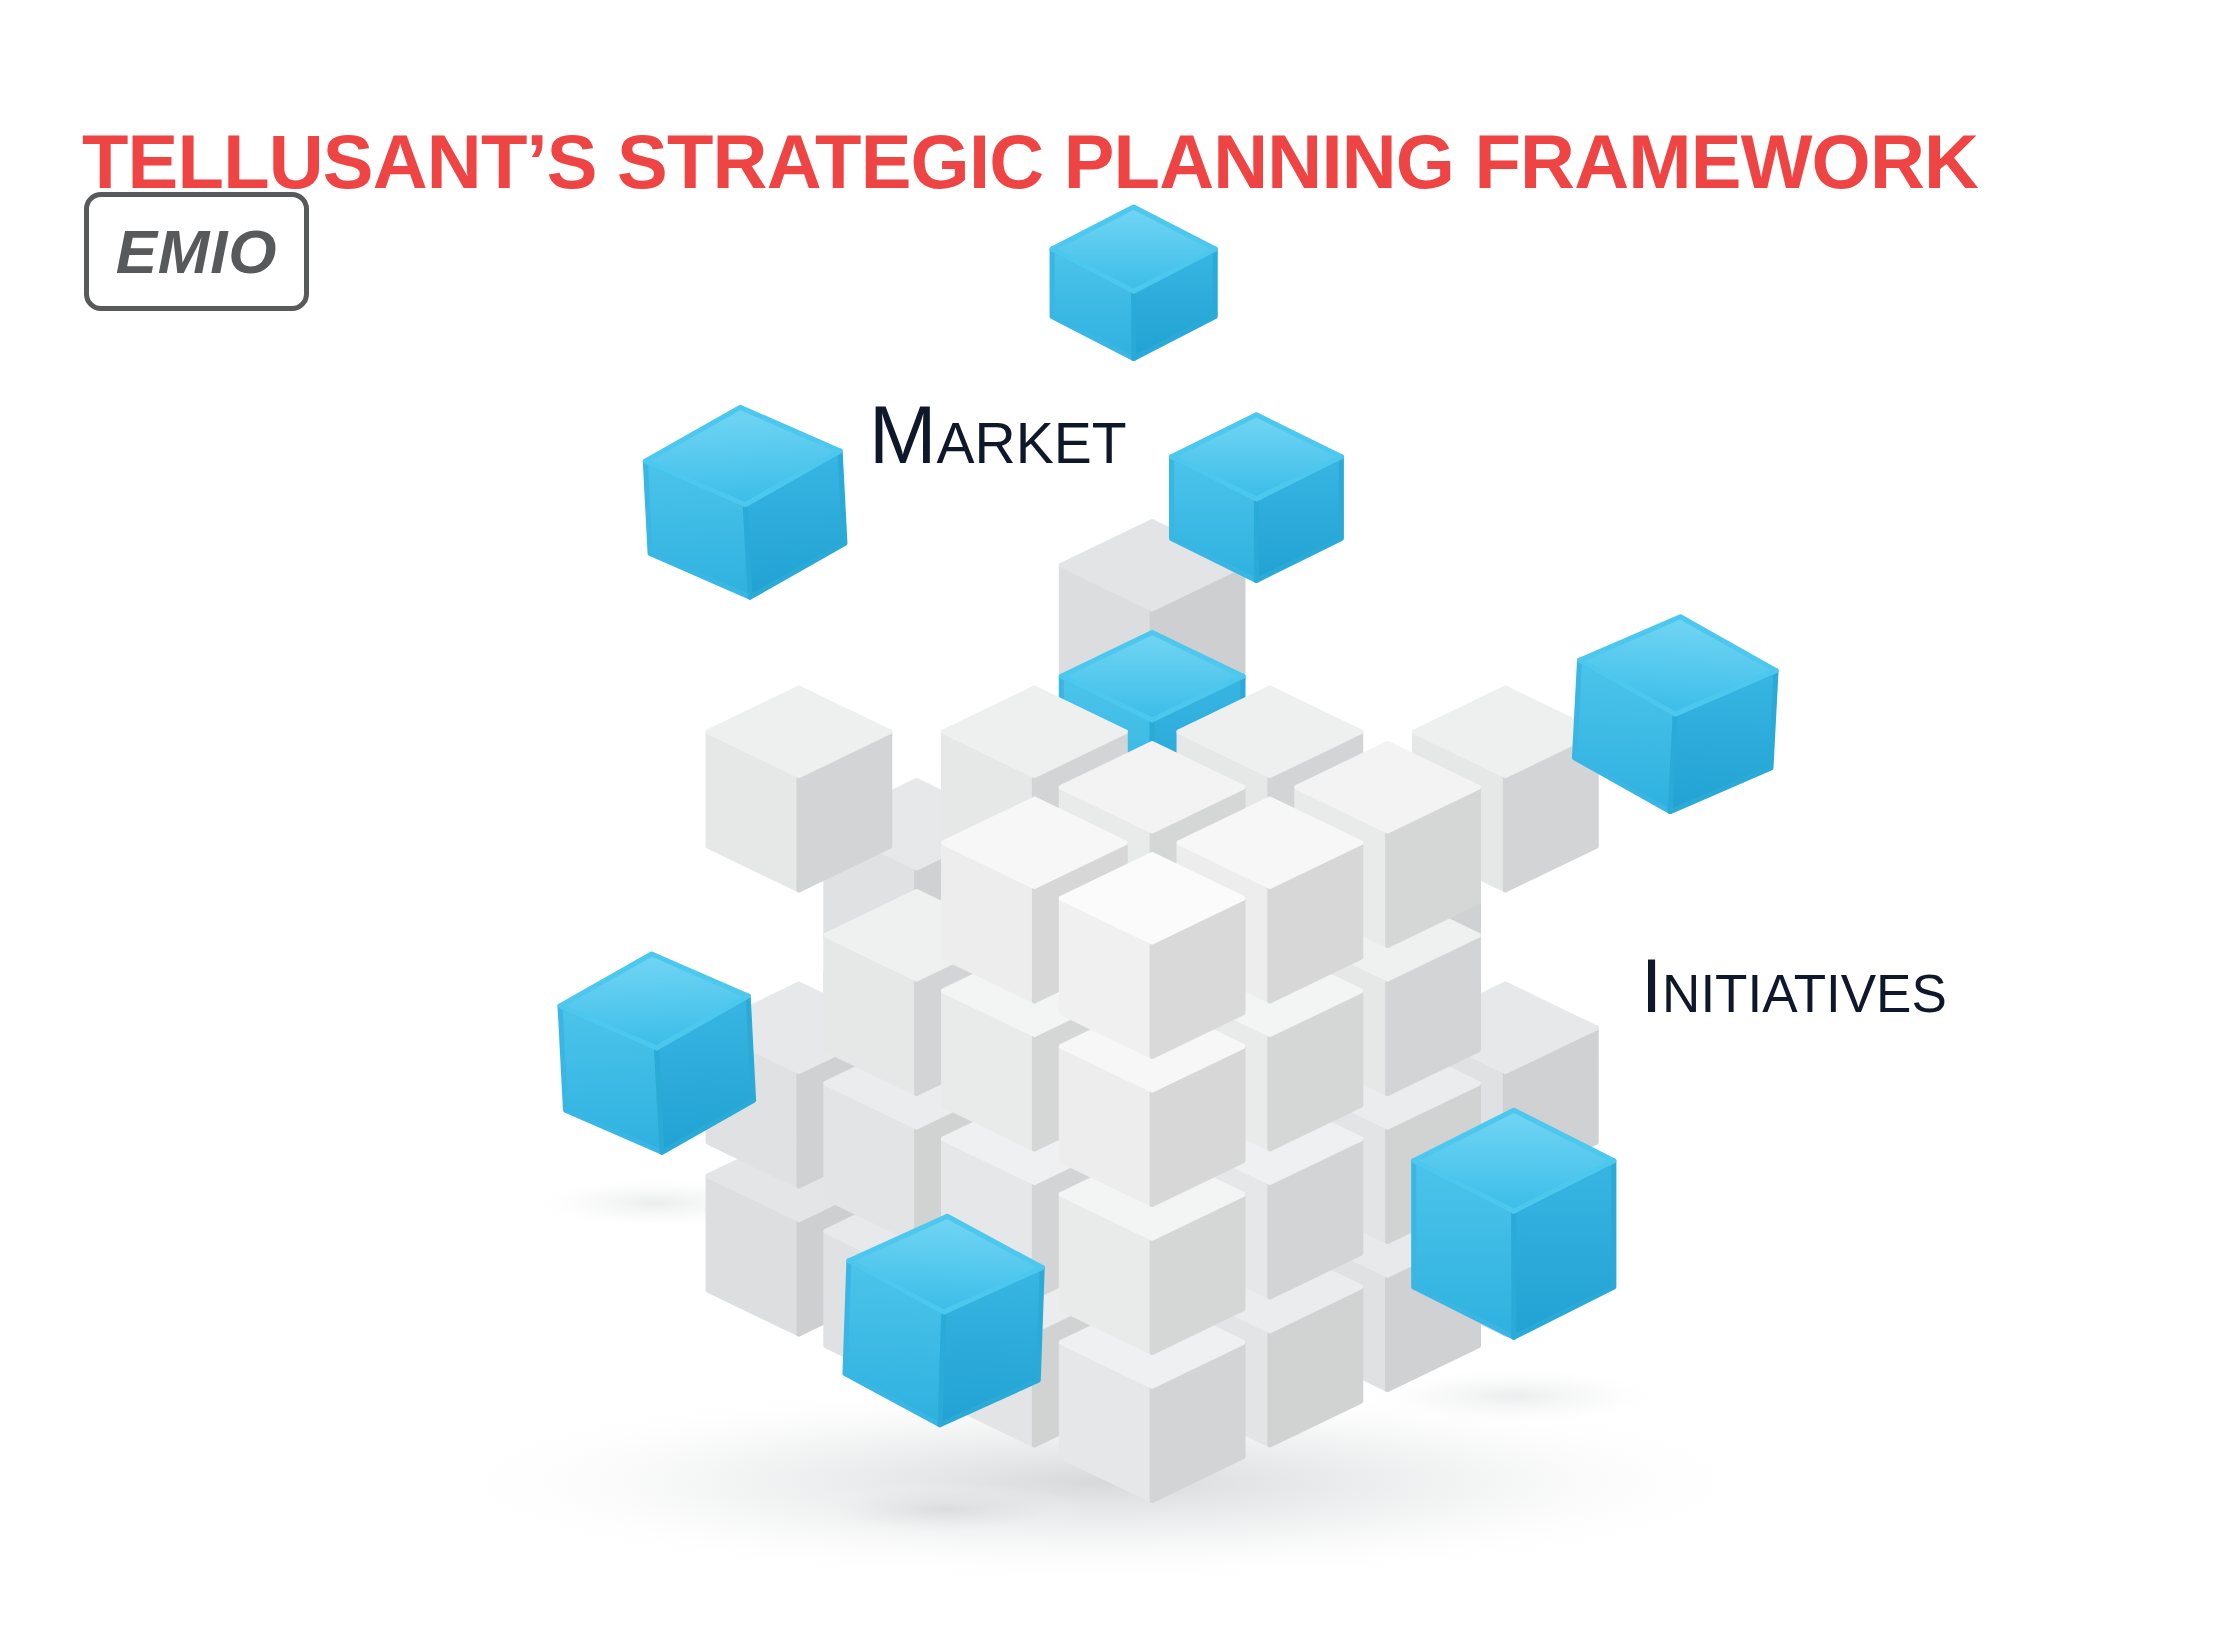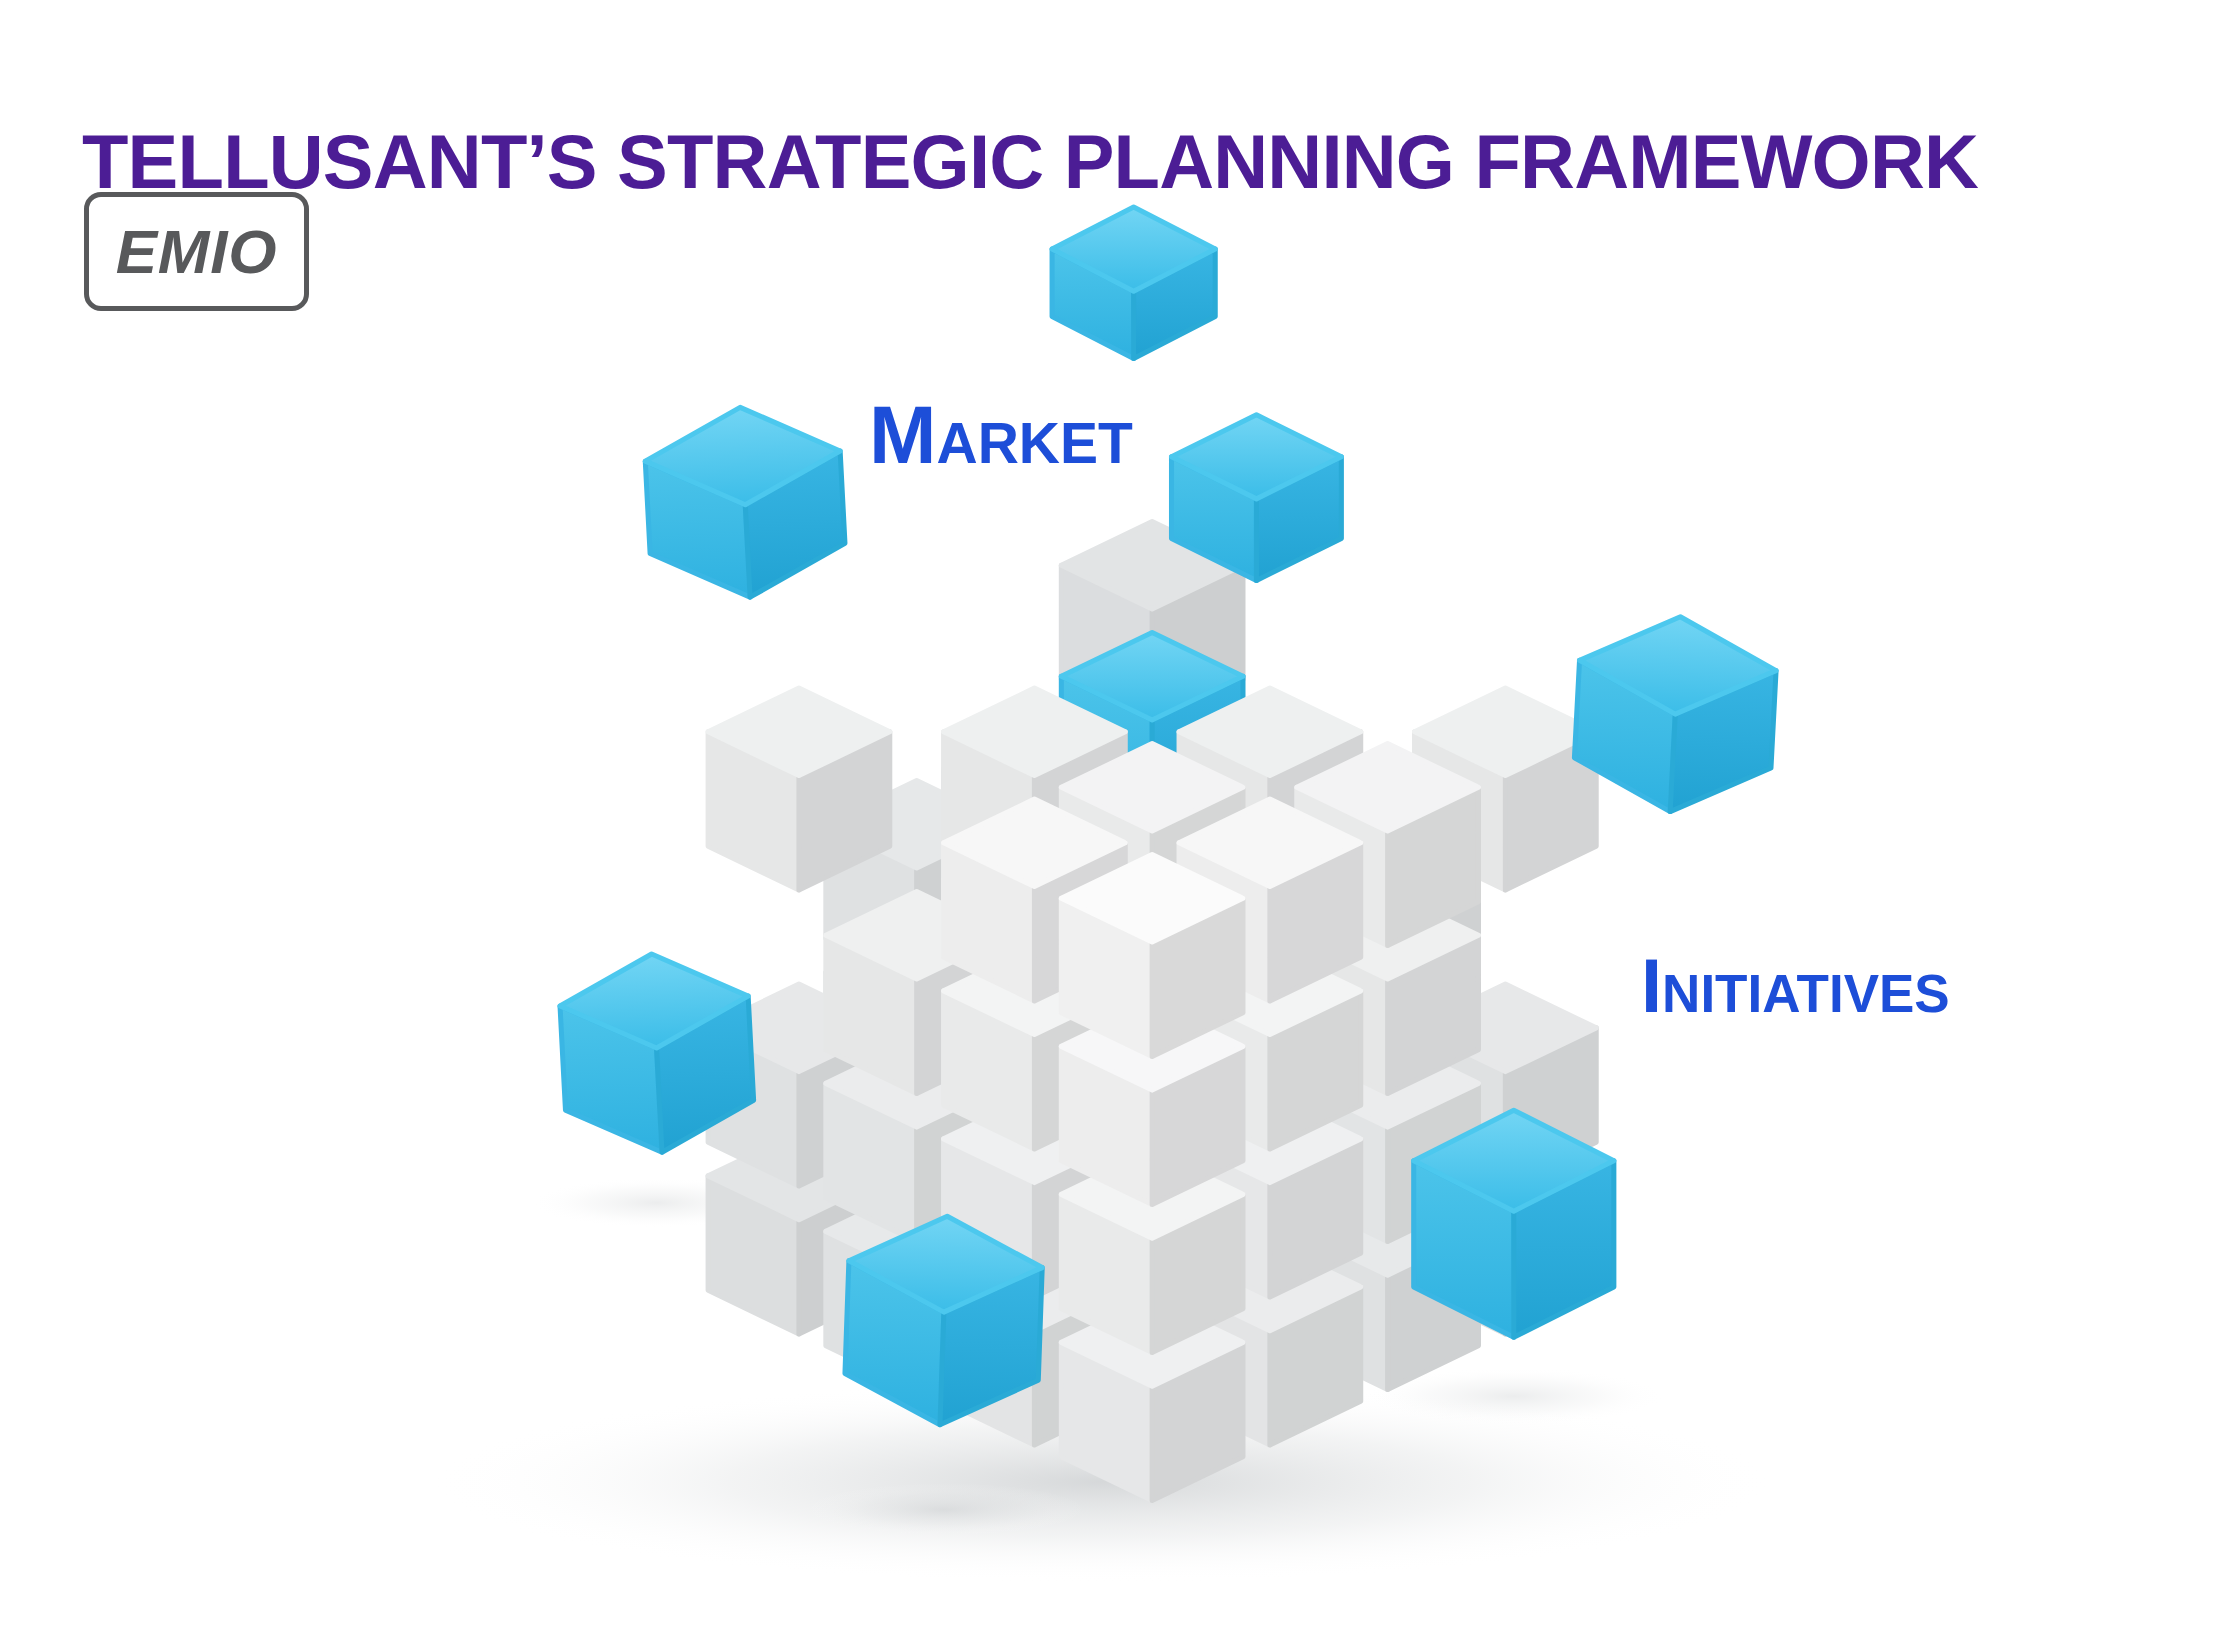--- a/index.html
+++ b/index.html
@@ -4,33 +4,33 @@
 <style>
   html,body{margin:0;padding:0;background:#ffffff;}
   .stage{
     position:relative;width:2216px;height:1647px;overflow:hidden;background:#ffffff;
     font-family:"Liberation Sans", sans-serif;
   }
   #scene{position:absolute;left:0;top:0;}
   .title{
     position:absolute;left:82px;top:67px;
     font-size:76px;font-weight:bold;letter-spacing:-0.8px;white-space:nowrap;
-    color:#4c1d95;z-index:3;
+    color:#ef4444;z-index:3;
   }
   .badge{
     position:absolute;left:84px;top:192px;width:215px;height:109px;
     border:5px solid #58595b;border-radius:17px;
     display:flex;align-items:center;justify-content:center;
     background:#ffffff;z-index:3;
   }
   .badge span{
     font-size:62px;font-weight:bold;font-style:italic;color:#58595b;letter-spacing:0.8px;
   }
   .lbl{
-    position:absolute;font-weight:bold;color:#1d4ed8;z-index:3;
+    position:absolute;font-weight:normal;color:#0f172a;z-index:3;
     font-variant:small-caps;text-transform:none;line-height:1;white-space:nowrap;
   }
   .lbl span{font-variant:inherit;}
   #lbl-market{left:869px;top:395px;font-size:81px;}
   #lbl-environment{left:182px;top:804px;font-size:74px;}
   #lbl-initiatives{left:1641px;top:948px;font-size:76px;}
   #lbl-outcomes{left:1183px;top:1479px;font-size:76px;}
 </style>
 </head>
 <body>

